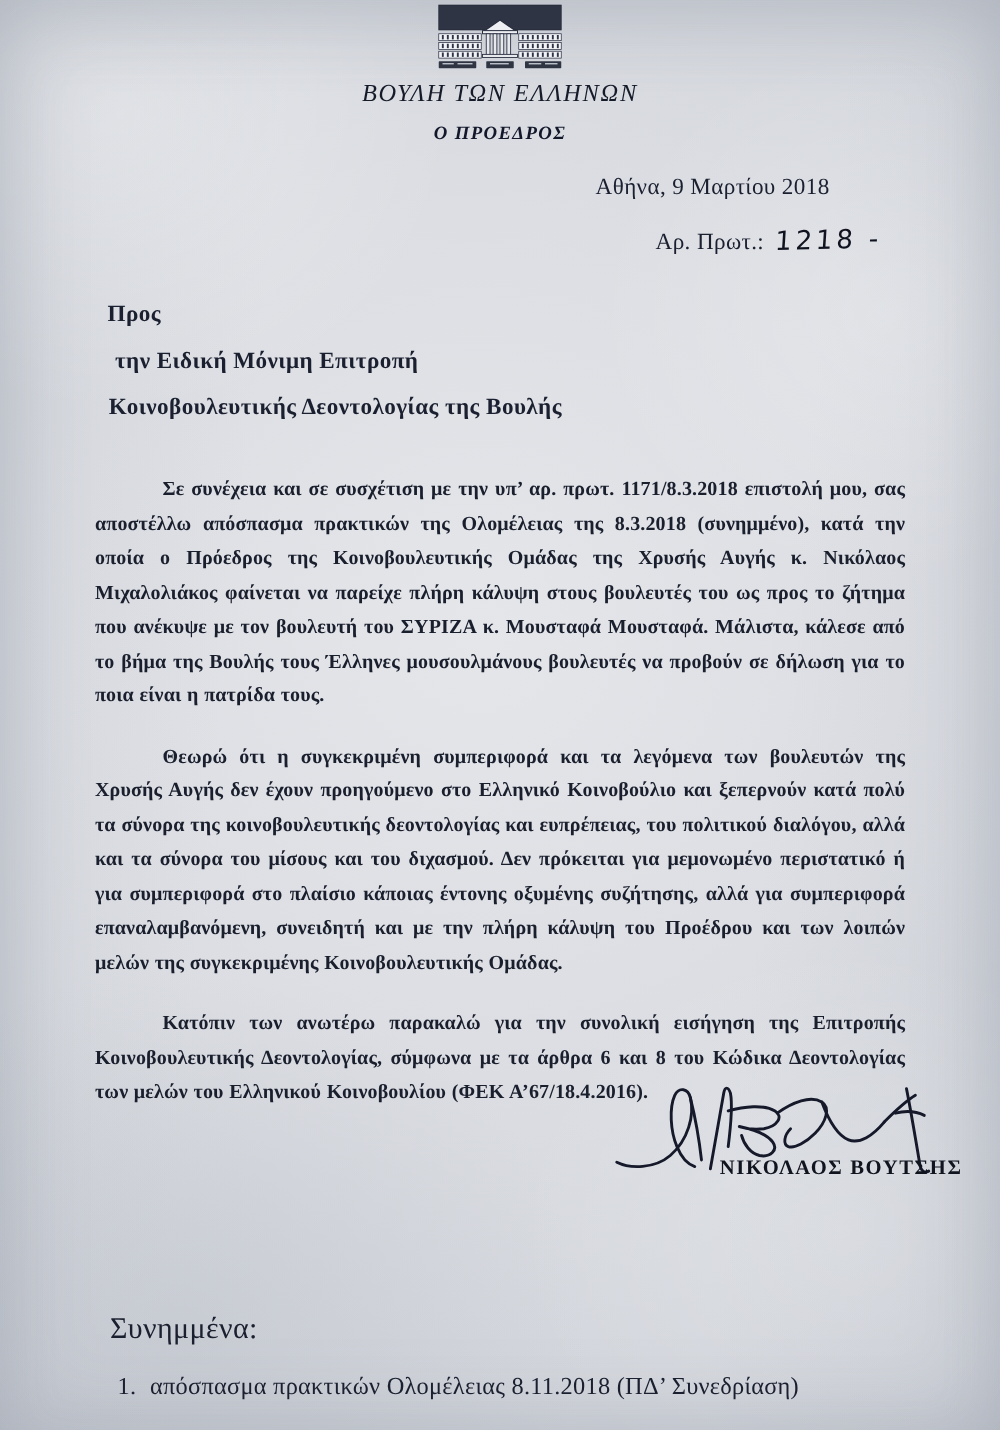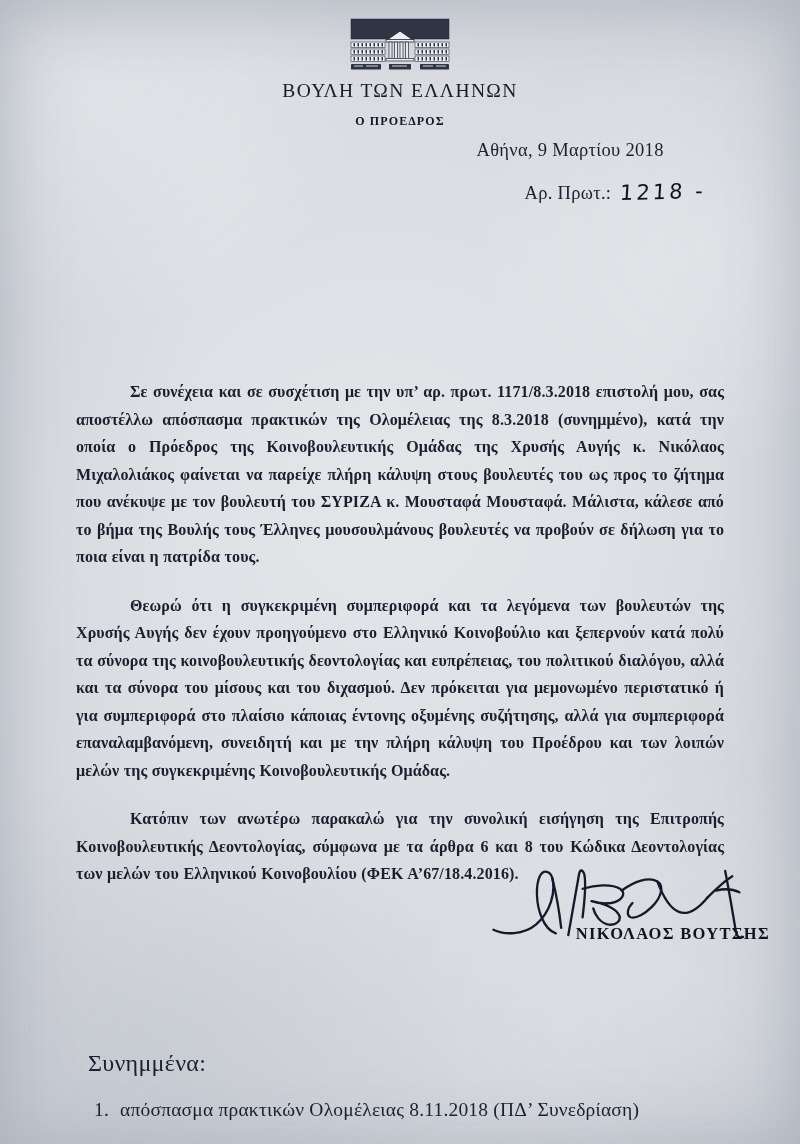--- a/index.html
+++ b/index.html
@@ -51,39 +51,40 @@
   .content {
     position: relative;
     z-index: 3;
     width: 100%;
     height: 100%;
   }
 
   
   .letterhead {
     text-align: center;
-    padding-top: 16px;
+    padding-top: 1px;
+    font-style: italic;
   }
   .emblem {
     display: block;
     margin: 0 auto;
     width: 132px;
     height: 58px;
     opacity: .97;
   }
   .org-name {
     margin-top: 6px;
     font-size: 19.5px;
     letter-spacing: 1.4px;
     font-weight: 400;
     color: #161b2a;
   }
   .org-role {
     margin-top: 12px;
-    font-size: 12px;
+    font-size: 15px;
     letter-spacing: 1.1px;
     font-weight: 700;
     color: #12172a;
   }
 
   
   .meta {
     position: absolute;
     top: 140px;
     right: 94px;
@@ -300,20 +301,25 @@
     </div>
 
     <div class="meta">
       <div class="meta-date">Αθήνα, 9 Μαρτίου 2018</div>
       <div class="meta-proto">
         <span>Αρ. Πρωτ.:</span>
         <span class="handwritten">1218 -</span>
       </div>
     </div>
 
+    <div class="addressee">
+      <span class="ln ln1">Προς</span>
+      <span class="ln ln2">την Ειδική Μόνιμη Επιτροπή</span>
+      <span class="ln ln3">Κοινοβουλευτικής Δεοντολογίας της Βουλής</span>
+    </div>
 
     <div class="body">
       <p>Σε συνέχεια και σε συσχέτιση με την υπ’ αρ. πρωτ. 1171/8.3.2018 επιστολή μου, σας αποστέλλω απόσπασμα πρακτικών της Ολομέλειας της 8.3.2018 (συνημμένο), κατά την οποία ο Πρόεδρος της Κοινοβουλευτικής Ομάδας της Χρυσής Αυγής κ. Νικόλαος Μιχαλολιάκος φαίνεται να παρείχε πλήρη κάλυψη στους βουλευτές του ως προς το ζήτημα που ανέκυψε με τον βουλευτή του ΣΥΡΙΖΑ κ. Μουσταφά Μουσταφά. Μάλιστα, κάλεσε από το βήμα της Βουλής τους Έλληνες μουσουλμάνους βουλευτές να προβούν σε δήλωση για το ποια είναι η πατρίδα τους.</p>
       <p>Θεωρώ ότι η συγκεκριμένη συμπεριφορά και τα λεγόμενα των βουλευτών της Χρυσής Αυγής δεν έχουν προηγούμενο στο Ελληνικό Κοινοβούλιο και ξεπερνούν κατά πολύ τα σύνορα της κοινοβουλευτικής δεοντολογίας και ευπρέπειας, του πολιτικού διαλόγου, αλλά και τα σύνορα του μίσους και του διχασμού. Δεν πρόκειται για μεμονωμένο περιστατικό ή για συμπεριφορά στο πλαίσιο κάποιας έντονης οξυμένης συζήτησης, αλλά για συμπεριφορά επαναλαμβανόμενη, συνειδητή και με την πλήρη κάλυψη του Προέδρου και των λοιπών μελών της συγκεκριμένης Κοινοβουλευτικής Ομάδας.</p>
       <p>Κατόπιν των ανωτέρω παρακαλώ για την συνολική εισήγηση της Επιτροπής Κοινοβουλευτικής Δεοντολογίας, σύμφωνα με τα άρθρα 6 και 8 του Κώδικα Δεοντολογίας των μελών του Ελληνικού Κοινοβουλίου (ΦΕΚ Α’67/18.4.2016).</p>
     </div>
 
     <div class="signature-block">
       <svg class="signature-mark" viewBox="0 0 300 92" aria-hidden="true">
         <g fill="none" stroke="#15192a" stroke-width="2.6" stroke-linecap="round" stroke-linejoin="round">

